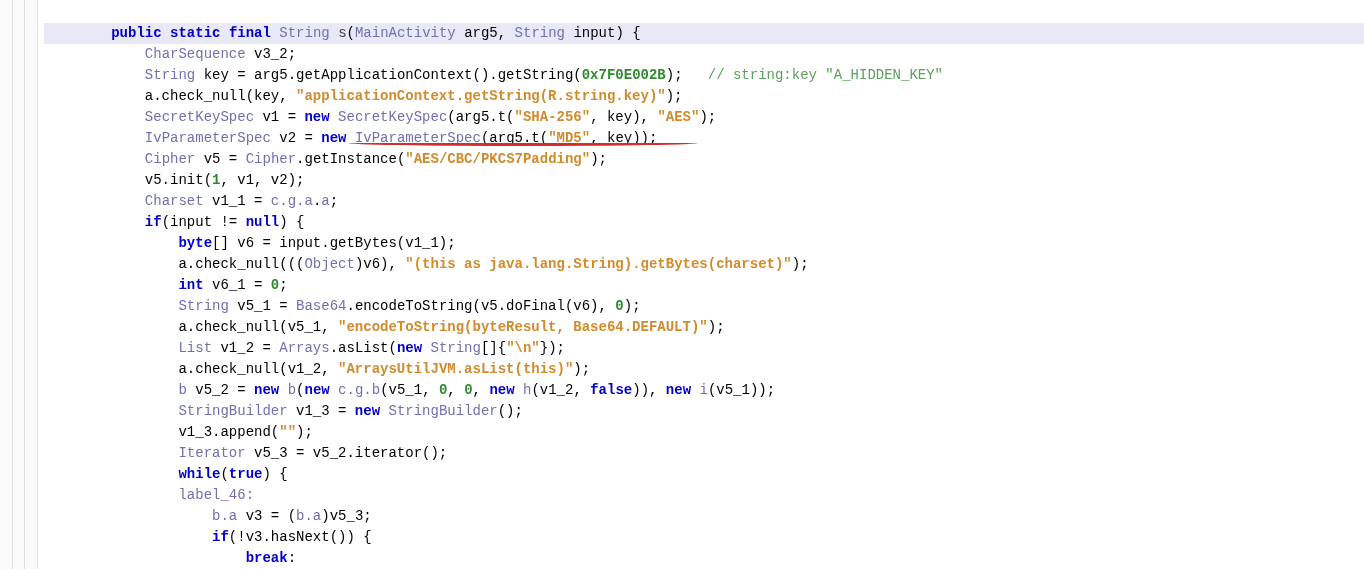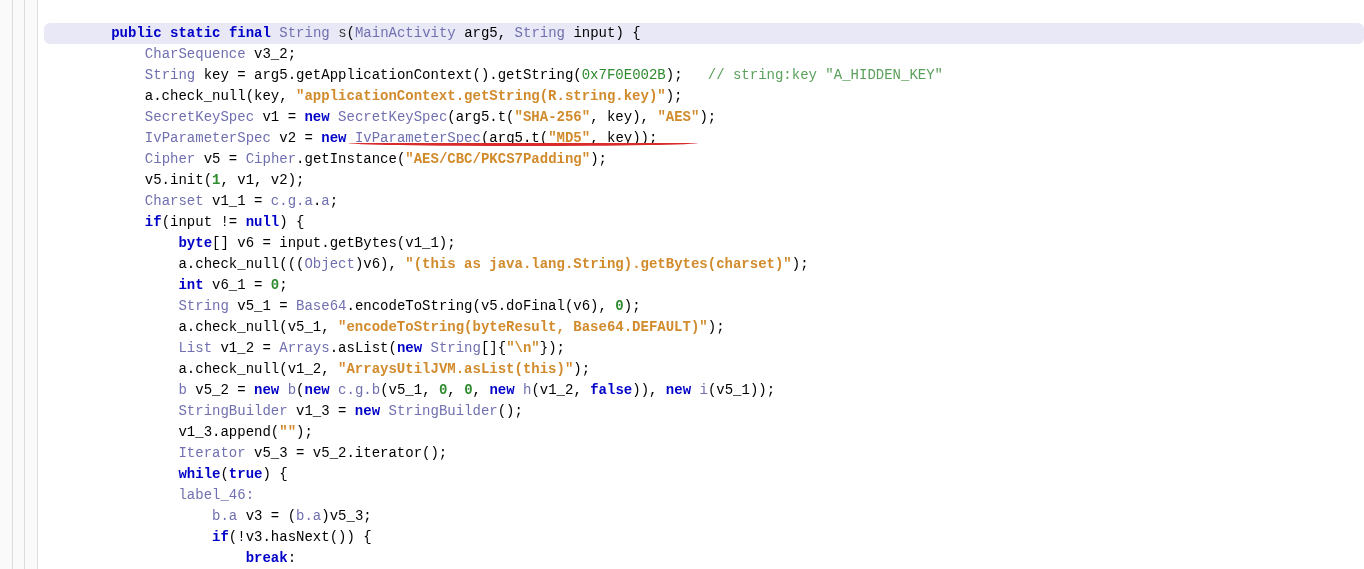--- a/index.html
+++ b/index.html
@@ -27,30 +27,30 @@
   }
   .gutter-col:last-child { border-right: none; }
   .code-area {
     flex: 1;
     background: #fff;
     padding: 2px 0 0 6px;
     line-height: 21px;
     white-space: pre;
     position: relative;
   }
-  .line { height: 21px; border-radius: 6px; }
+  .line { height: 21px; }
   .line.hl { background: #e8e8f6; }
   .kw { color: #0000c8; font-weight: bold; }
   .type { color: #7070b0; }
   .method { color: #404040; }
   .num { color: #2e8b2e; font-weight: bold; }
   .str { color: #d18b2c; font-weight: bold; }
   .cmt { color: #5ba05b; }
   .op { color: #000; }
-  .hex { color: #2e8b2e; font-weight: normal; }
+  .hex { color: #2e8b2e; font-weight: bold; }
   .underline-annotation {
     position: absolute;
     border-bottom: 3px solid #d92b2b;
     border-radius: 0 0 50% 50%;
     height: 6px;
     pointer-events: none;
   }
 </style>
 </head>
 <body>

